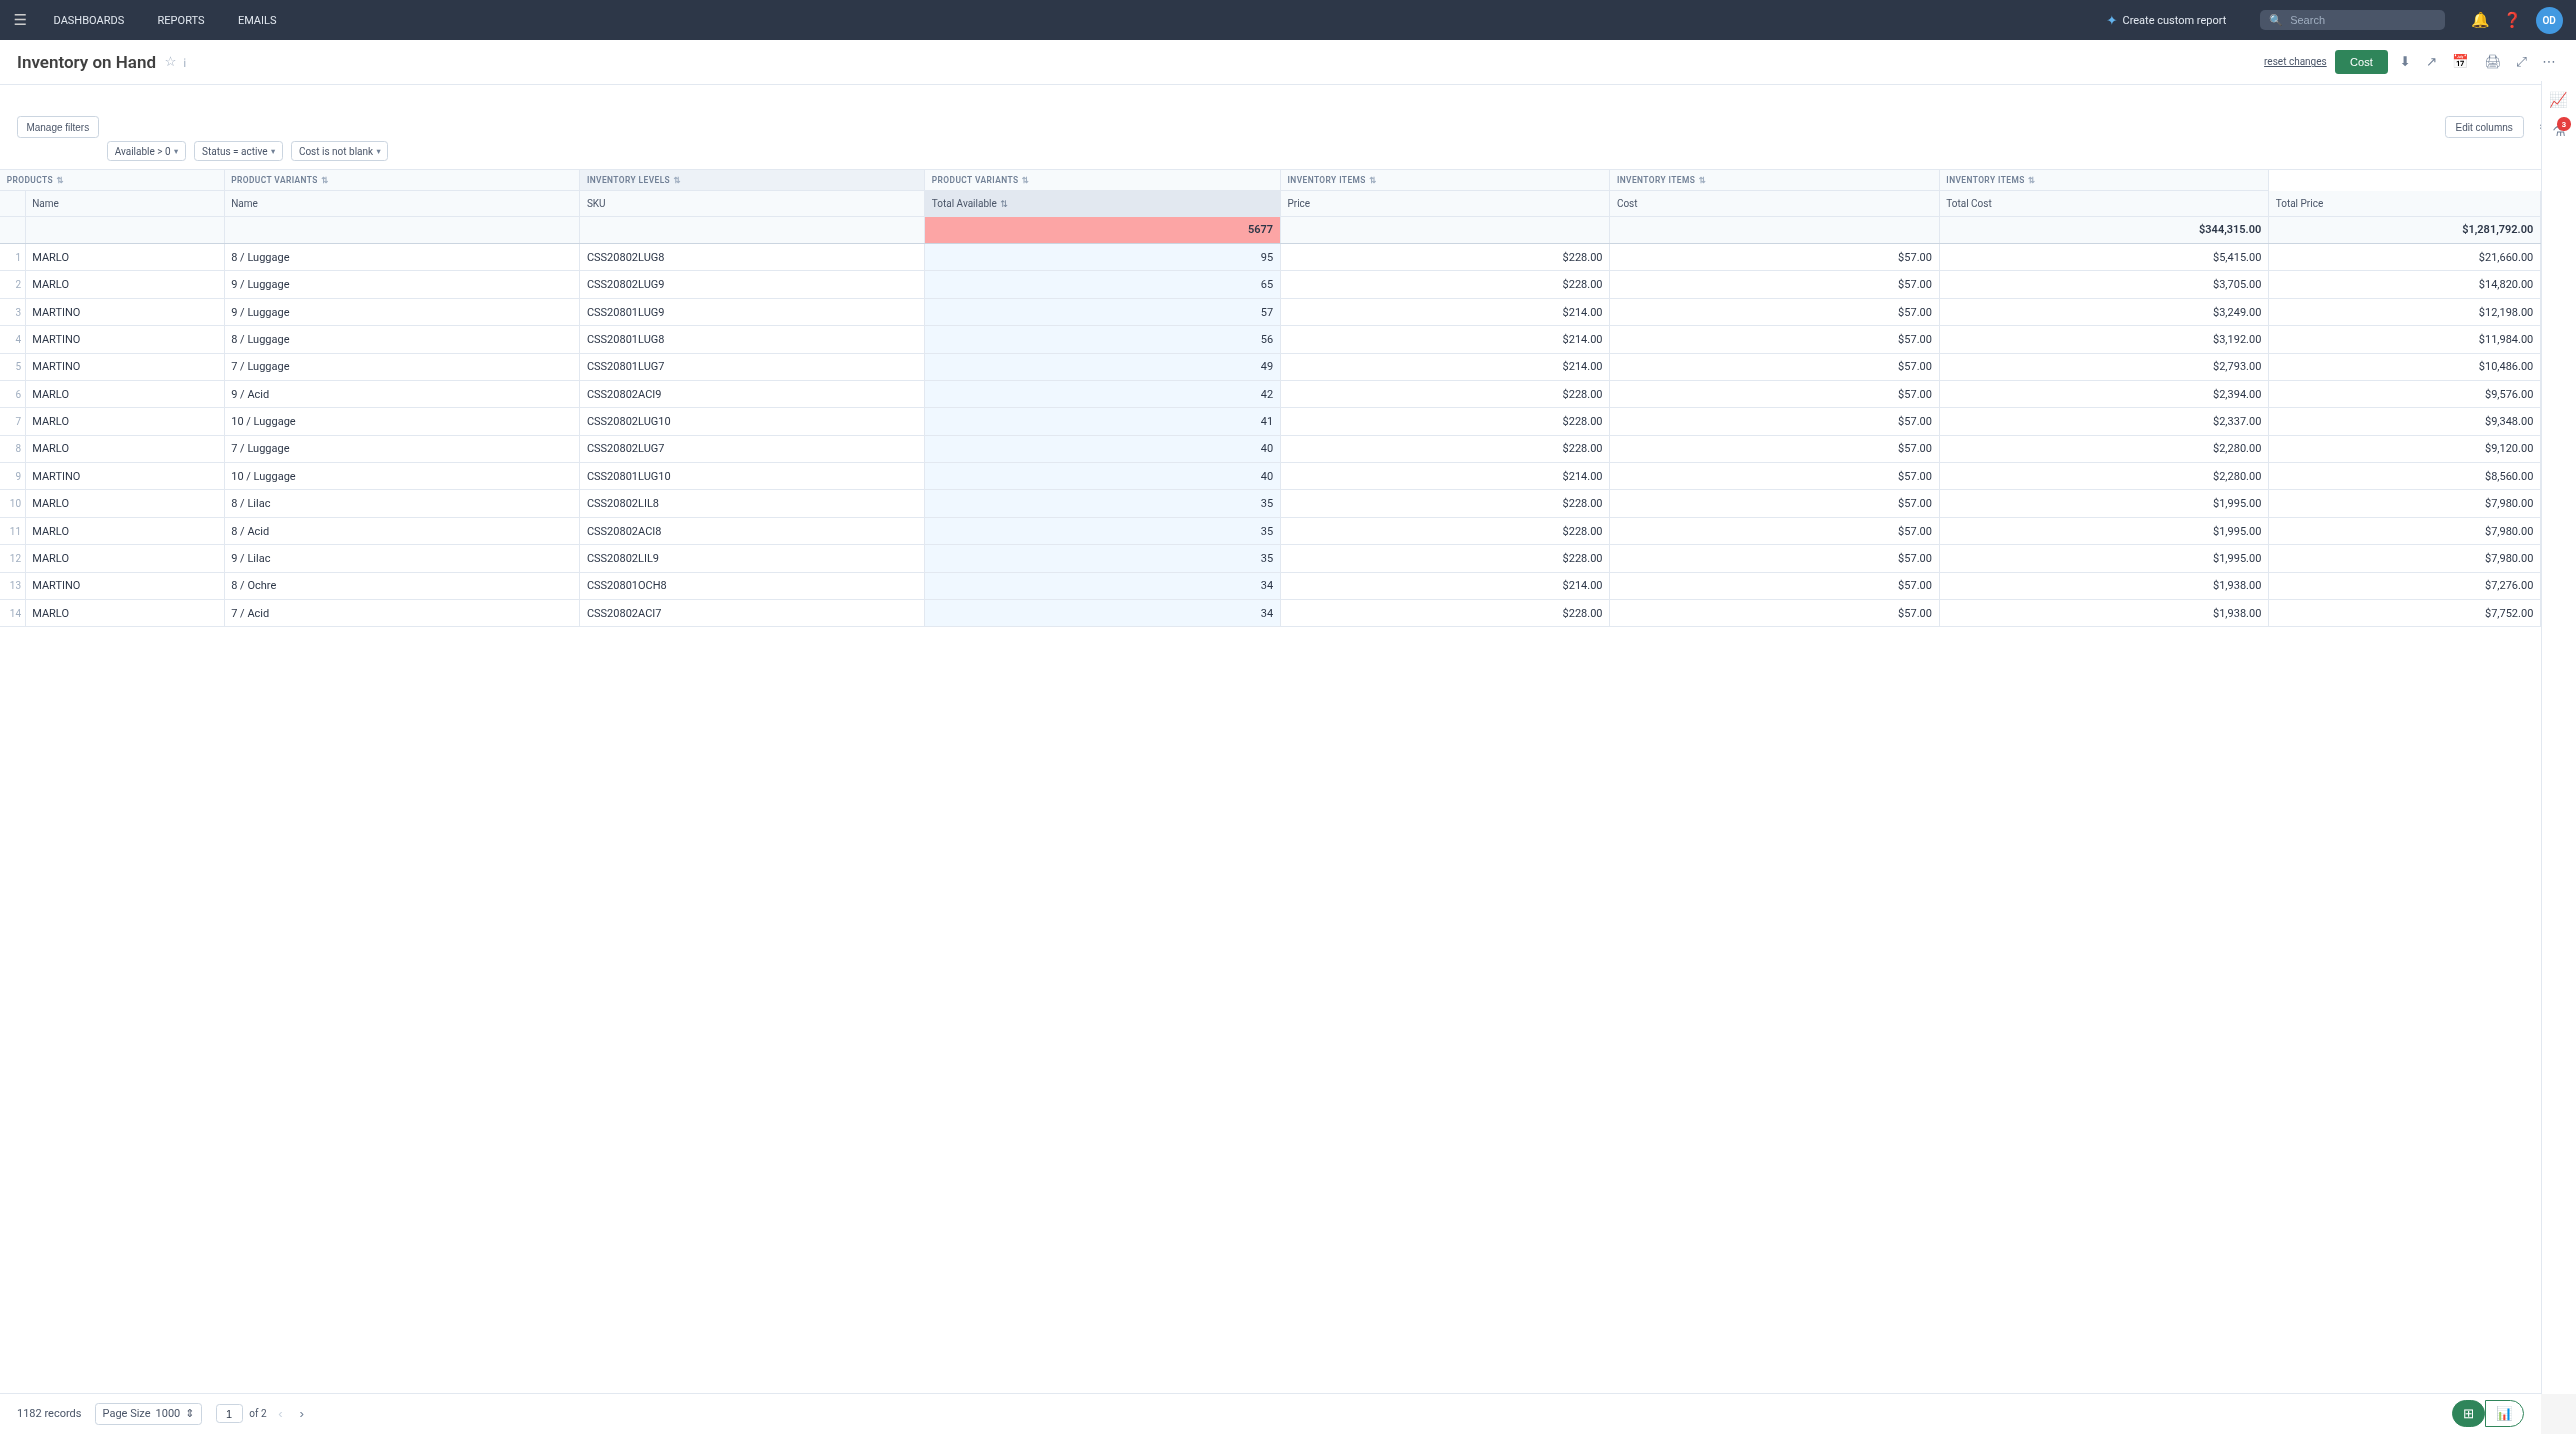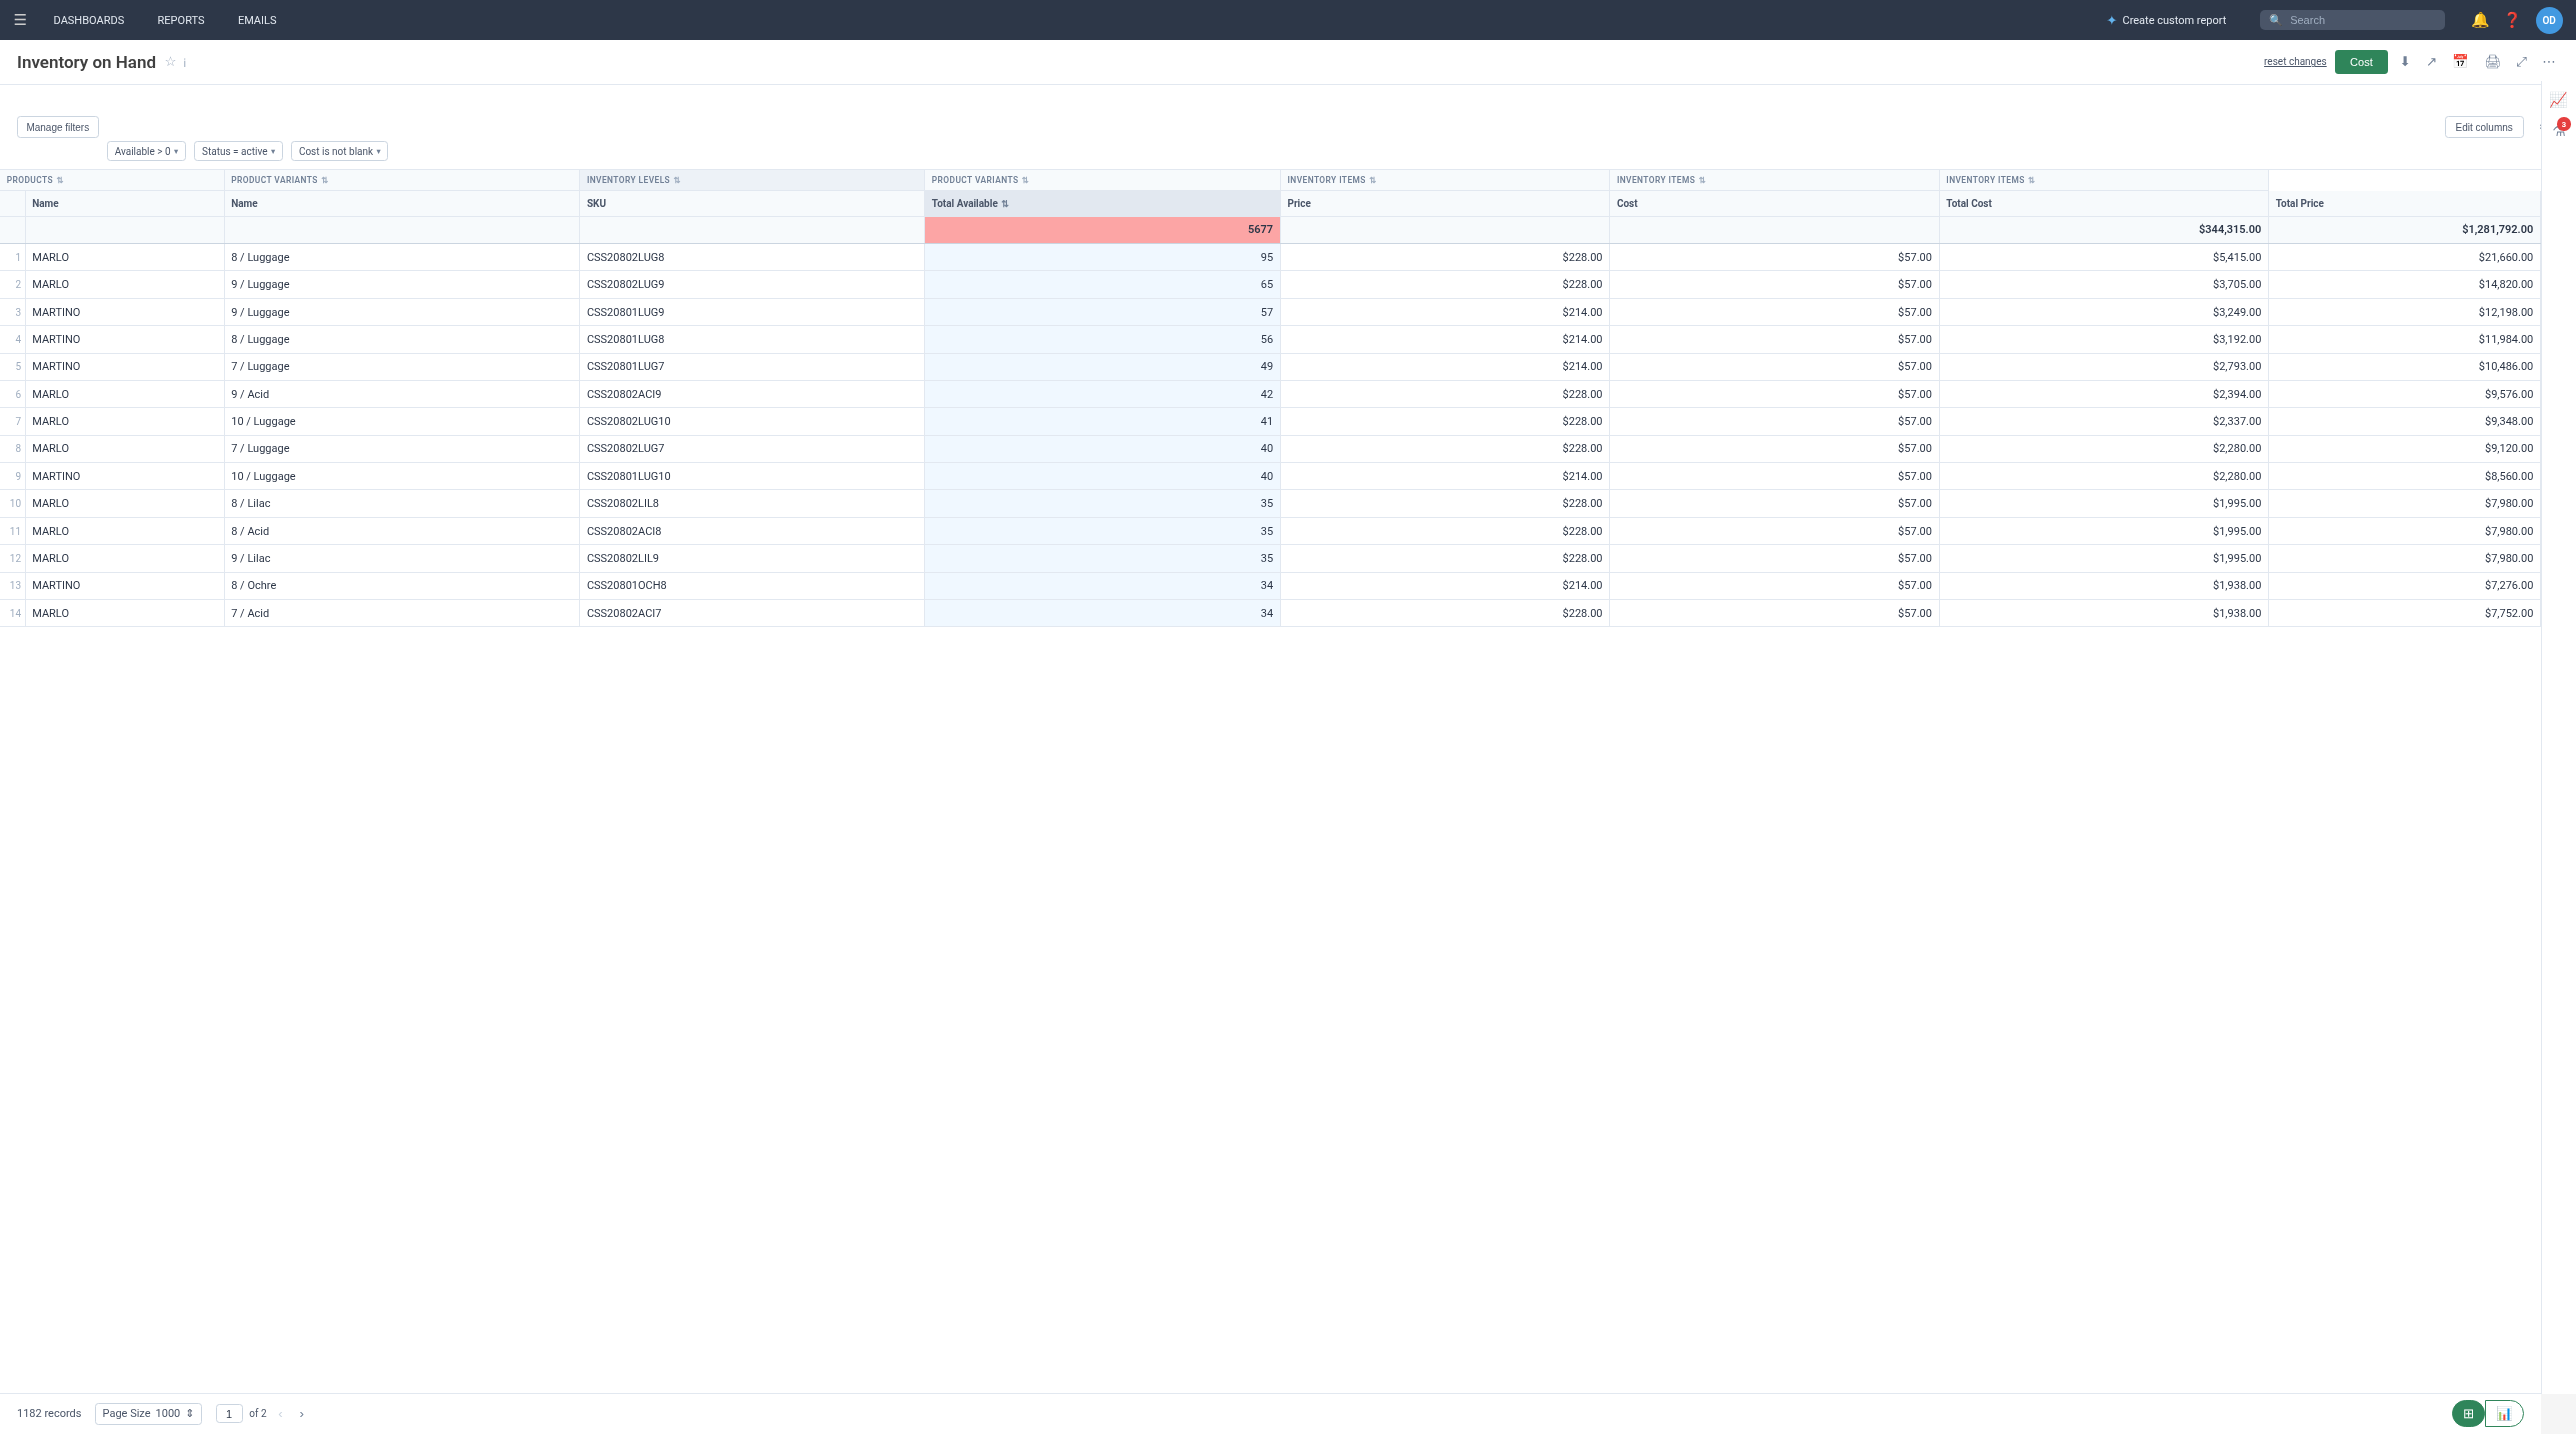--- a/index.html
+++ b/index.html
@@ -77,21 +77,21 @@
 
     thead tr.group-row th {
       background: #f7fafc; border-bottom: 0.8px solid #e2e8f0; border-right: 0.8px solid #e2e8f0;
       padding: 5px 6.7px; font-size: 8.4px; font-weight: 600; color: #718096;
       text-transform: uppercase; letter-spacing: 0.05em; white-space: nowrap;
     }
     thead tr.group-row th.highlight { background: #edf2f7; }
 
     thead tr.col-row th {
       background: #f7fafc; border-bottom: 1.7px solid #e2e8f0; border-right: 0.8px solid #e2e8f0;
-      padding: 6.7px 6.7px; font-size: 10px; font-weight: 700; color: #4a5568;
+      padding: 6.7px 6.7px; font-size: 10px; font-weight: 400; color: #4a5568;
       white-space: nowrap; text-align: center; margin-left: 12px;
     }
     thead tr.col-row th.highlight { background: #edf2f7; }
     thead tr.col-row th.sorted { background: #e2e8f0; }
 
     .col-header-inner { display: flex; align-items: center; gap: 3.4px; }
     .col-sort-icon { font-size: 9.2px; color: #718096; }
     .group-header-inner { display: flex; align-items: center; gap: 3.4px; }
 
     

